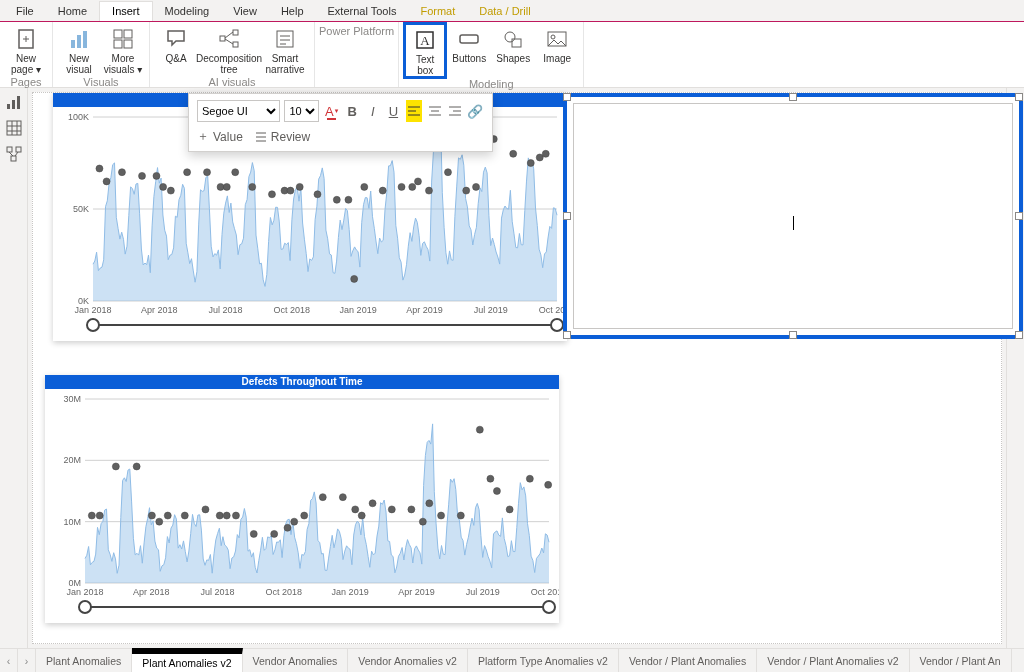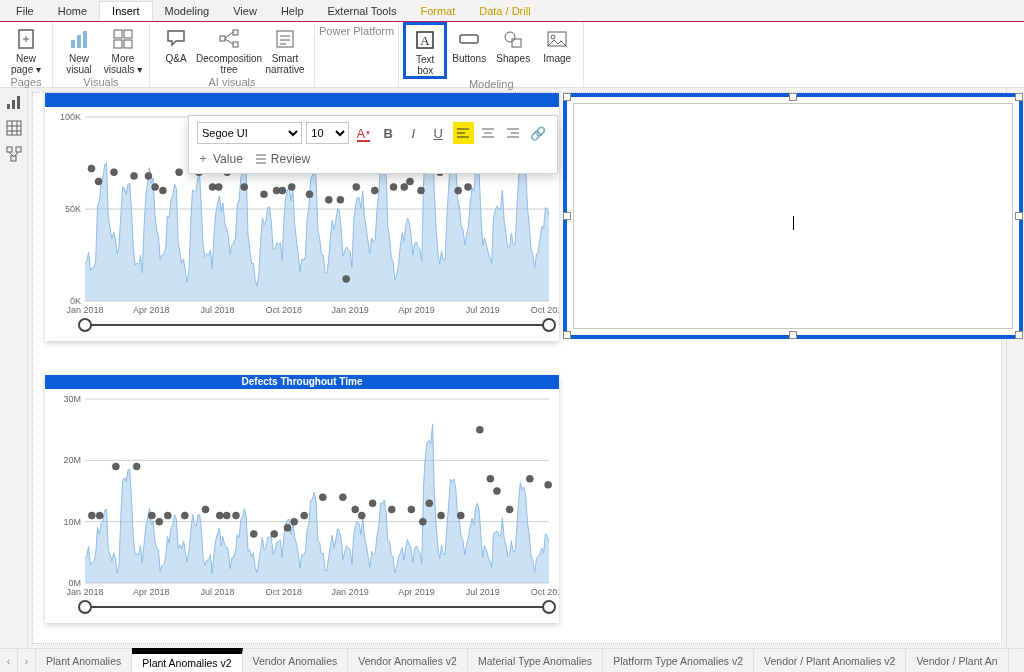--- a/index.html
+++ b/index.html
@@ -25,21 +25,21 @@
   .work{display:flex;height:calc(672px - 22px - 66px - 24px)}
   .rail{width:28px;background:#f3f2f1;border-right:1px solid #e1dfdd;display:flex;flex-direction:column;align-items:center;padding-top:6px;gap:10px}
   .rail div{width:16px;height:16px;color:#605e5c}
   .canvas-wrap{flex:1;position:relative;background:#fff;margin:4px;border:1px dotted #c8c6c4}
   .filters{width:18px;background:#f3f2f1;border-left:1px solid #e1dfdd;display:flex;flex-direction:column;align-items:center;padding-top:6px;gap:6px}
   .filters .chev{color:#605e5c;font-size:10px}
   .filters .lbl{writing-mode:vertical-rl;font-size:11px;color:#605e5c}
   .filters svg{width:12px;height:12px}
 
   
-  .txttool{position:absolute;left:155px;top:22px;width:370px;background:#fff;border:1px solid #d2d0ce;box-shadow:0 4px 10px rgba(0,0,0,.18);padding:6px 8px;z-index:5}
+  .txttool{position:absolute;left:155px;top:0;width:305px;background:#fff;border:1px solid #d2d0ce;box-shadow:0 4px 10px rgba(0,0,0,.18);padding:6px 8px;z-index:5}
   .txttool .r1{display:flex;align-items:center;gap:4px;margin-bottom:6px}
   .txttool select{height:22px;font-size:11px;border:1px solid #c8c6c4;background:#fff}
   .txttool .ico{width:22px;height:22px;display:flex;align-items:center;justify-content:center;color:#605e5c;cursor:pointer;font-size:13px}
   .txttool .ico.sel{background:#fde300}
   .txttool .r2{display:flex;align-items:center;gap:12px;color:#605e5c;font-size:12px}
   .txttool .r2 span{cursor:pointer;display:flex;align-items:center;gap:4px}
 
   
   .textbox{position:absolute;left:530px;top:0;width:460px;height:246px;background:#fff;border:4px solid #0b5ed7;z-index:4}
   .textbox .inner{position:absolute;inset:6px;border:1px solid #c8c6c4}
@@ -256,21 +256,21 @@
             <svg width="12" height="12" viewBox="0 0 12 12">
               <line x1="1" y1="2" x2="11" y2="2" stroke="#605e5c"></line>
               <line x1="1" y1="6" x2="11" y2="6" stroke="#605e5c"></line>
               <line x1="1" y1="10" x2="11" y2="10" stroke="#605e5c"></line>
             </svg> 
             <span>Review</span>
           </span>
       </div>
     </div>
 
-    <div class="card" style="left:12px;top:0;width:514px;height:248px">
+    <div class="card" style="left:20px;top:0;width:514px;height:248px">
       <div class="titlebar"></div>
       <svg class="plot" id="plot1" width="514" height="234">
           <g class="axis">
             <line x1="40" y1="10" x2="504" y2="10"></line>
           </g>
           <text class="axis" x="36" y="13" text-anchor="end" font-size="9" fill="#666">100K</text>
           <g class="axis">
             <line x1="40" y1="102" x2="504" y2="102"></line>
           </g>
           <text class="axis" x="36" y="105" text-anchor="end" font-size="9" fill="#666">50K</text>
@@ -422,17 +422,17 @@
   </div>
 </div>
 
 <div class="tabs" id="tabs">
     <div class="nav">‹</div>
     <div class="nav">›</div>
     <div class="tab">Plant Anomalies</div>
     <div class="tab sel">Plant Anomalies v2</div>
     <div class="tab">Vendor Anomalies</div>
     <div class="tab">Vendor Anomalies v2</div>
-    <div class="tab">Material Type Anomalies</div>
     <div class="tab">Platform Type Anomalies v2</div>
+    <div class="tab">Vendor / Plant Anomalies</div>
     <div class="tab">Vendor / Plant Anomalies v2</div>
     <div class="tab">Vendor / Plant An</div>
   </div>
 
 </body></html>

